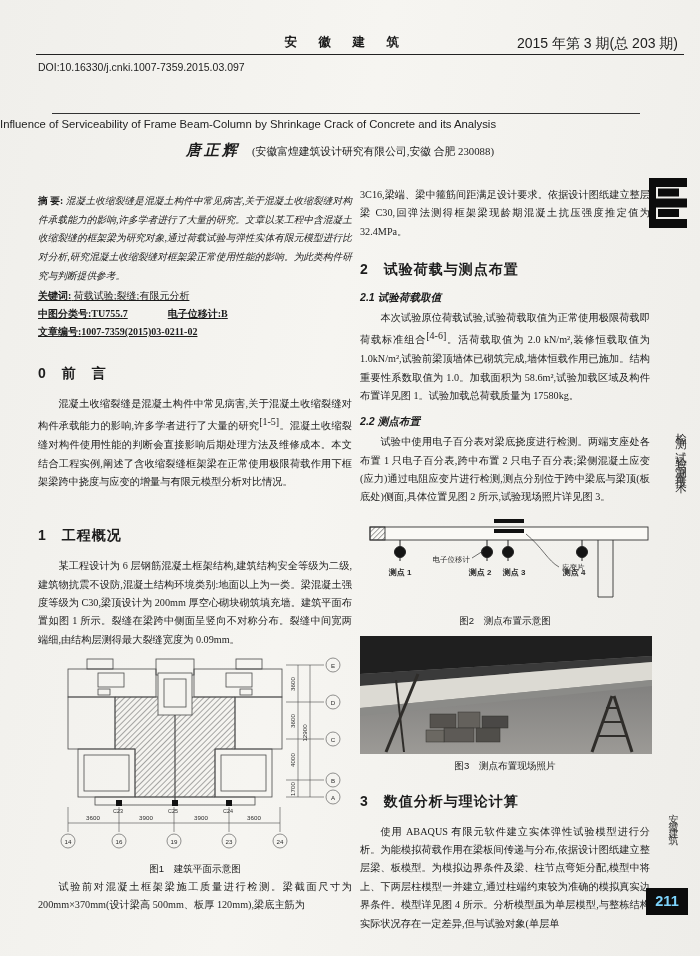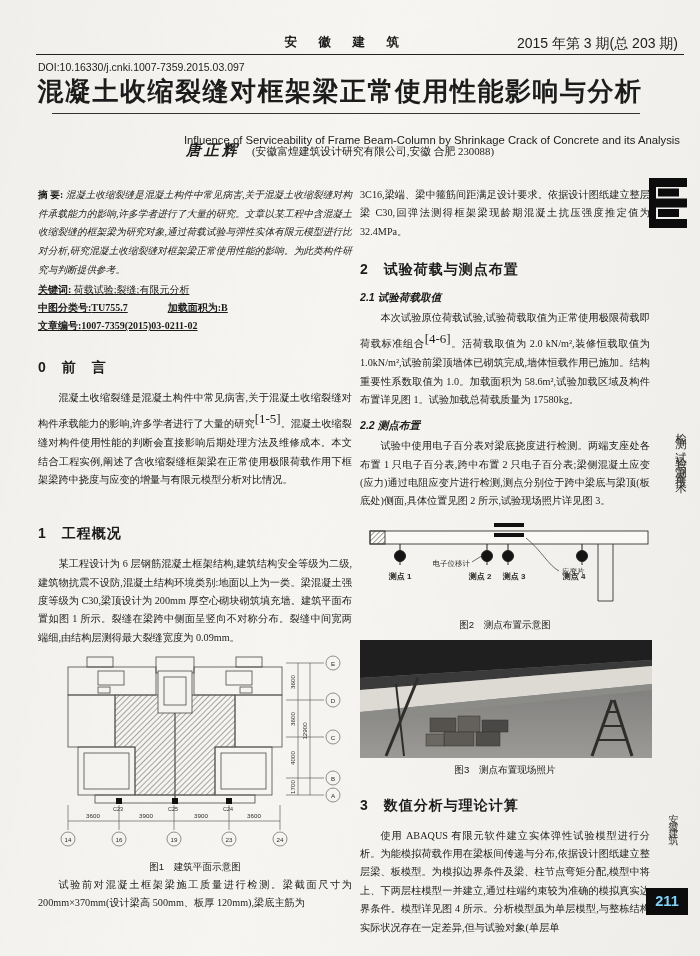--- a/index.html
+++ b/index.html
@@ -13,31 +13,31 @@
   .issue-info{position:absolute;top:35px;right:22px;font-size:14px;
         font-family:"Liberation Sans","DejaVu Sans",sans-serif;}
   .header-rule{position:absolute;top:54px;left:36px;right:16px;border-top:1.6px solid #222;}
   .doi{position:absolute;top:61px;left:38px;font-size:10.5px;
         font-family:"Liberation Sans","DejaVu Sans",sans-serif;}
   
   .article-title{position:absolute;top:74px;left:0;width:680px;text-align:center;
         font-size:26px;font-weight:800;letter-spacing:1.5px;margin:0;
         font-family:"Liberation Sans","DejaVu Sans",sans-serif;}
   .title-underline{position:absolute;top:113px;left:52px;right:60px;border-top:1.2px solid #333;}
-  .article-title-en{position:absolute;top:134px;left:0;width:680px;text-align:right;
+  .article-title-en{position:absolute;top:118px;left:0;width:680px;text-align:left;
         font-size:11.3px;color:#222;font-family:"Liberation Sans","DejaVu Sans",sans-serif;}
   .author-line{position:absolute;top:141px;left:0;width:680px;text-align:center;}
   .author-name{font-size:15px;letter-spacing:3px;font-style:italic;font-weight:600;}
   .author-affil{font-size:10.8px;margin-left:8px;}
   
-  .colL{position:absolute;left:38px;top:186px;width:314px;}
+  .colL{position:absolute;left:38px;top:192px;width:314px;}
   .colR{position:absolute;left:360px;top:186px;width:290px;}
   p.body{font-size:10.2px;line-height:1.8;text-align:justify;text-indent:2em;margin:0;}
   p.noindent{text-indent:0;}
-  sup.ref{font-size:13px;}
+  sup.ref{font-size:10px;}
   .abstract{font-size:9.7px;line-height:1.92;text-align:justify;margin:0;}
   .abstract .ab-label{font-weight:700;font-style:normal;}
   .abstract .ab-text{font-style:italic;}
   .metaline{font-size:10px;margin-top:4px;text-decoration:underline;}
   .metaline b{font-weight:700;}
   .meta-gap{display:inline-block;width:40px;}
   h2.sec{font-size:14px;font-weight:800;letter-spacing:1px;margin:20px 0 12px;
         font-family:"Liberation Sans","DejaVu Sans",sans-serif;}
   h3.sub{font-size:10.6px;font-weight:800;margin:10px 0 4px;
         font-family:"Liberation Sans","DejaVu Sans",sans-serif;font-style:italic;}
@@ -59,39 +59,38 @@
 </head>
 <body>
 
 <div class="page">
 
   <div class="journal-name">安 徽 建 筑</div>
   <div class="issue-info">2015 年第 3 期(总 203 期)</div>
   <div class="header-rule"></div>
   <div class="doi">DOI:10.16330/j.cnki.1007-7359.2015.03.097</div>
 
-  <h1 class="article-title">混凝土收缩裂缝对框架梁正常使用性能影响与分析</h1>
   <div class="title-underline"></div>
   <div class="article-title-en">Influence of Serviceability of Frame Beam-Column by Shrinkage Crack of Concrete and its Analysis</div>
   <div class="author-line">
     <span class="author-name">唐正辉</span>
     <span class="author-affil">(安徽富煌建筑设计研究有限公司,安徽  合肥  230088)</span>
   </div>
 
   <div class="colL">
     <p class="abstract">
       <span class="ab-label">摘  要:</span>
       <span class="ab-text">混凝土收缩裂缝是混凝土构件中常见病害,关于混凝土收缩裂缝对构件承载能力的影响,许多学者进行了大量的研究。文章以某工程中含混凝土收缩裂缝的框架梁为研究对象,通过荷载试验与弹性实体有限元模型进行比对分析,研究混凝土收缩裂缝对框架梁正常使用性能的影响。为此类构件研究与判断提供参考。</span>
     </p>
     <div class="metaline">
       <b>关键词:</b>
       <span class="ab-text">荷载试验;裂缝;有限元分析</span>
     </div>
     <div class="metaline">
-      <b>中图分类号:</b><b>TU755.7</b><span class="meta-gap"></span><b>加载面积为:</b><b>B</b>
+      <b>中图分类号:</b><b>TU755.7</b><span class="meta-gap"></span><b>电子位移计:</b><b>B</b>
     </div>
     <div class="metaline">
       <b>文章编号:</b><b>1007-7359(2015)03-0211-02</b>
     </div>
 
     <h2 class="sec" style="margin-top:26px;">0　前　言</h2>
     <p class="body"><span>混凝土收缩裂缝是混凝土构件中常见病害,关于混凝土收缩裂缝对构件承载能力的影响,许多学者进行了大量的研究</span><sup class="ref">[1-5]</sup><span>。混凝土收缩裂缝对构件使用性能的判断会直接影响后期处理方法及维修成本。本文结合工程实例,阐述了含收缩裂缝框架梁在正常使用极限荷载作用下框架梁跨中挠度与应变的增量与有限元模型分析对比情况。</span></p>
 
     <h2 class="sec" style="margin-top:36px;">1　工程概况</h2>
     <p class="body">某工程设计为 6 层钢筋混凝土框架结构,建筑结构安全等级为二级,建筑物抗震不设防,混凝土结构环境类别:地面以上为一类。梁混凝土强度等级为 C30,梁顶设计为 200mm 厚空心砌块砌筑填充墙。建筑平面布置如图 1 所示。裂缝在梁跨中侧面呈竖向不对称分布。裂缝中间宽两端细,由结构层测得最大裂缝宽度为 0.09mm。</p>

